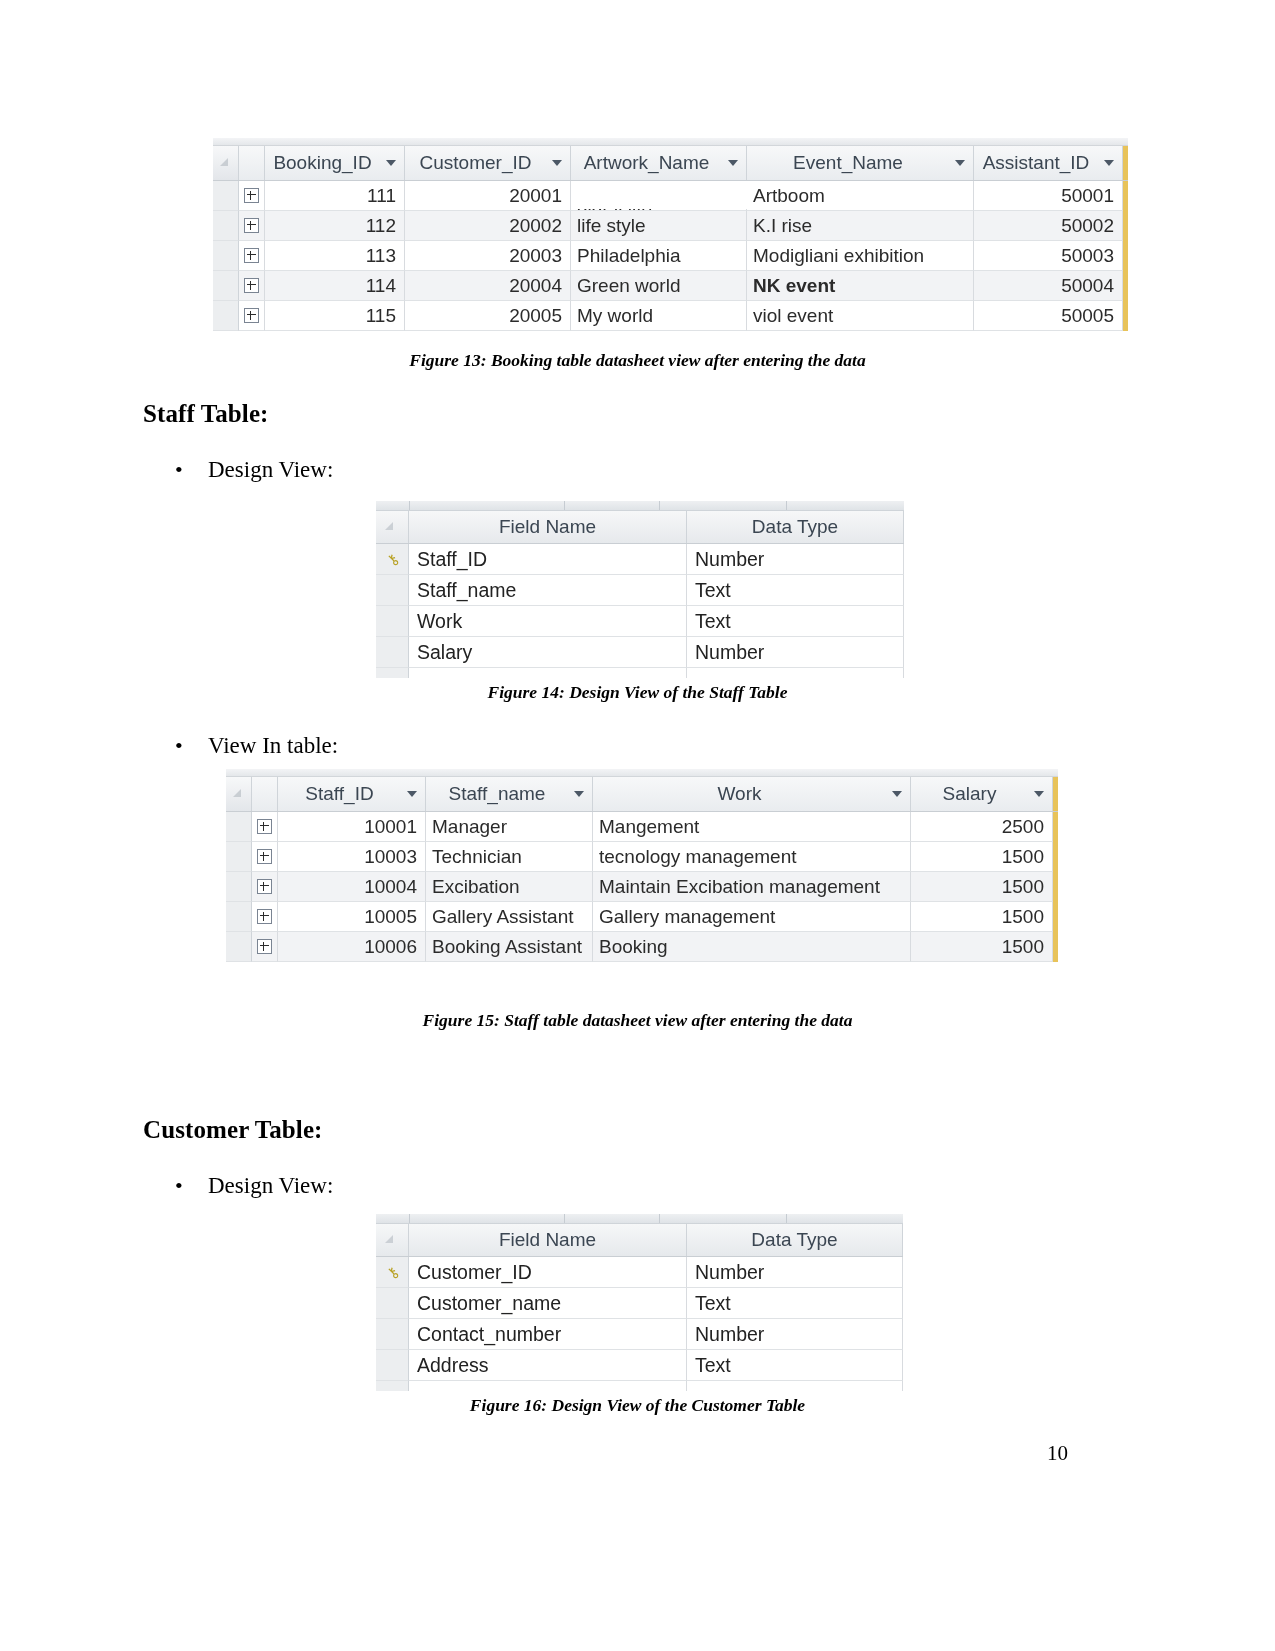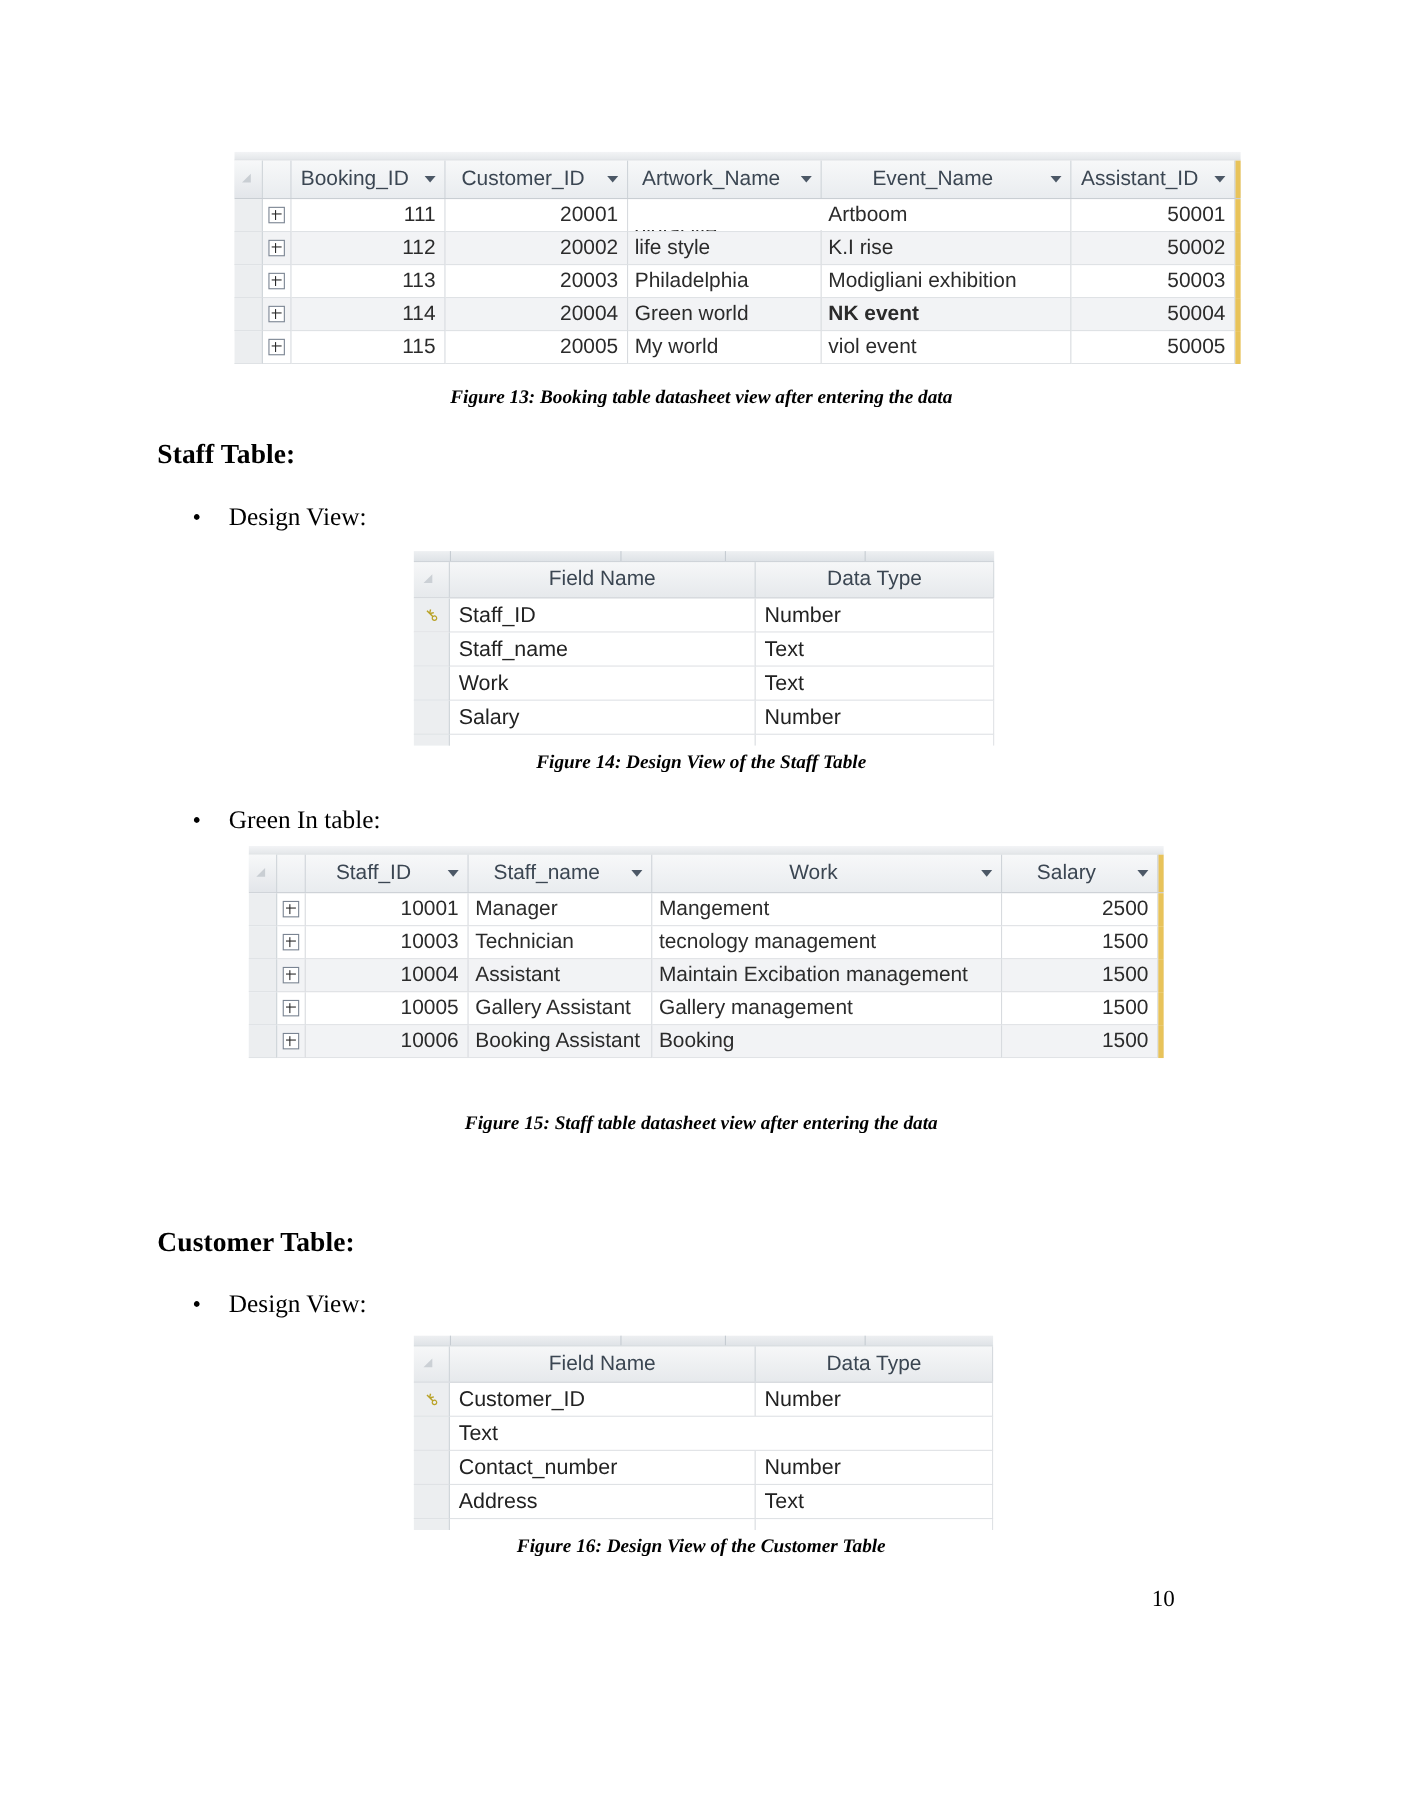--- a/index.html
+++ b/index.html
@@ -424,21 +424,21 @@
       <div class="keycol"></div>
       <div class="dcell" style="width:278px;"></div>
       <div class="dcell" style="flex:1;"></div>
     </div>
   </div>
 
   <div class="figcaption" style="top:682px;">Figure 14: Design View of the Staff Table</div>
 
   <div class="bullet-row" style="left:175px; top:733px;">
     <span class="bullet-dot">•</span>
-    <span class="bullet-text">Green In table:</span>
+    <span class="bullet-text">View In table:</span>
   </div>
 
   <div class="ds" id="staff-ds" style="left:226px; top:769px; width:832px;">
     <div class="ds-topstrip"></div>
     <div class="ds-head ds-row">
         <div class="corner-head"></div>
         <div class="cell" style="width: 26px; flex: 0 0 auto;"></div>
         <div class="cell" style="width: 148px; flex: 0 0 auto;">
           <span class="ttl">Staff_ID</span>
           <span class="arrow-dn"></span>
@@ -479,21 +479,21 @@
           <div class="cell txt" style="width: 318px; flex: 0 0 auto;">tecnology management</div>
           <div class="cell num" style="flex: 1 1 0%;">1500</div>
           <div class="ds-rightedge"></div>
         </div>
         <div class="ds-row alt">
           <div class="selcol"></div>
           <div class="expcol">
             <span class="plusbox"></span>
           </div>
           <div class="cell num" style="width: 148px; flex: 0 0 auto;">10004</div>
-          <div class="cell txt" style="width: 167px; flex: 0 0 auto;">Assistant</div>
+          <div class="cell txt" style="width: 167px; flex: 0 0 auto;">Excibation</div>
           <div class="cell txt" style="width: 318px; flex: 0 0 auto;">Maintain Excibation management</div>
           <div class="cell num" style="flex: 1 1 0%;">1500</div>
           <div class="ds-rightedge"></div>
         </div>
         <div class="ds-row">
           <div class="selcol"></div>
           <div class="expcol">
             <span class="plusbox"></span>
           </div>
           <div class="cell num" style="width: 148px; flex: 0 0 auto;">10005</div>
@@ -540,20 +540,21 @@
     <div class="dv-body">
         <div class="dv-row">
           <div class="keycol">
             <span class="keyglyph">⚷</span>
           </div>
           <div class="dcell" style="width: 278px; flex: 0 0 auto;">Customer_ID</div>
           <div class="dcell" style="flex: 1 1 0%;">Number</div>
         </div>
         <div class="dv-row">
           <div class="keycol"></div>
+          <div class="dcell" style="width: 278px; flex: 0 0 auto;">Customer_name</div>
           <div class="dcell" style="flex: 1 1 0%;">Text</div>
         </div>
         <div class="dv-row">
           <div class="keycol"></div>
           <div class="dcell" style="width: 278px; flex: 0 0 auto;">Contact_number</div>
           <div class="dcell" style="flex: 1 1 0%;">Number</div>
         </div>
         <div class="dv-row">
           <div class="keycol"></div>
           <div class="dcell" style="width: 278px; flex: 0 0 auto;">Address</div>

